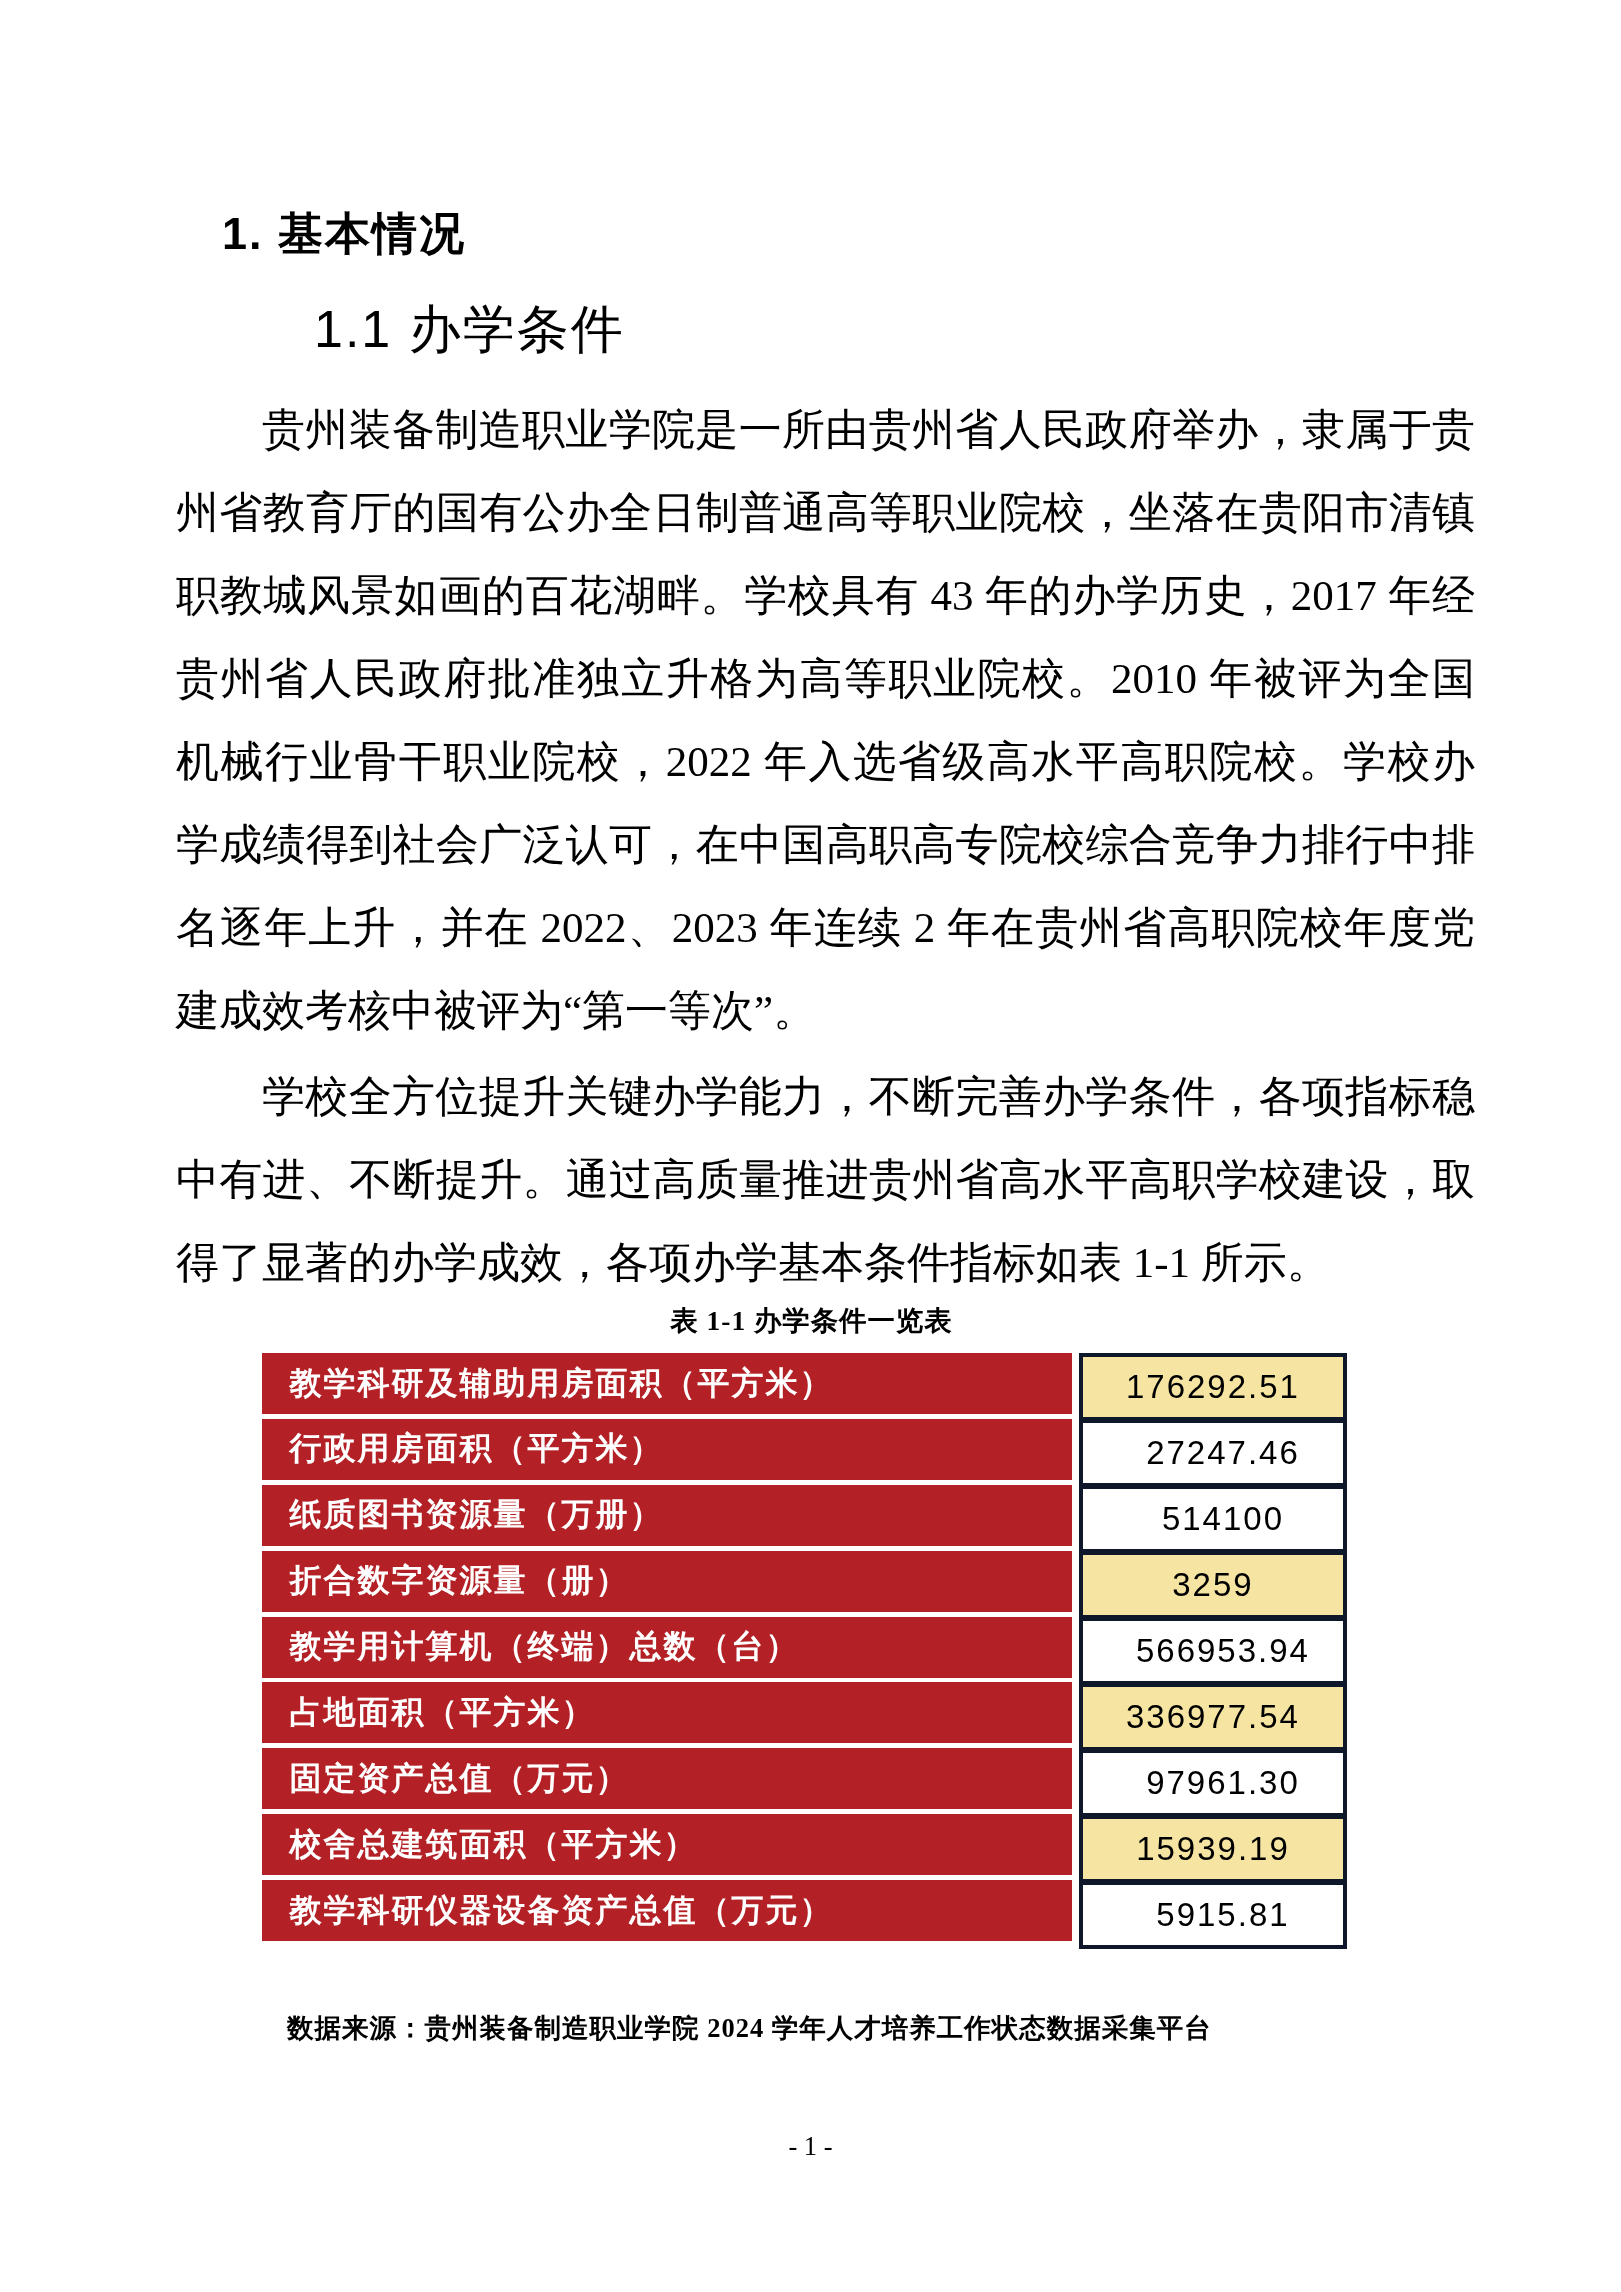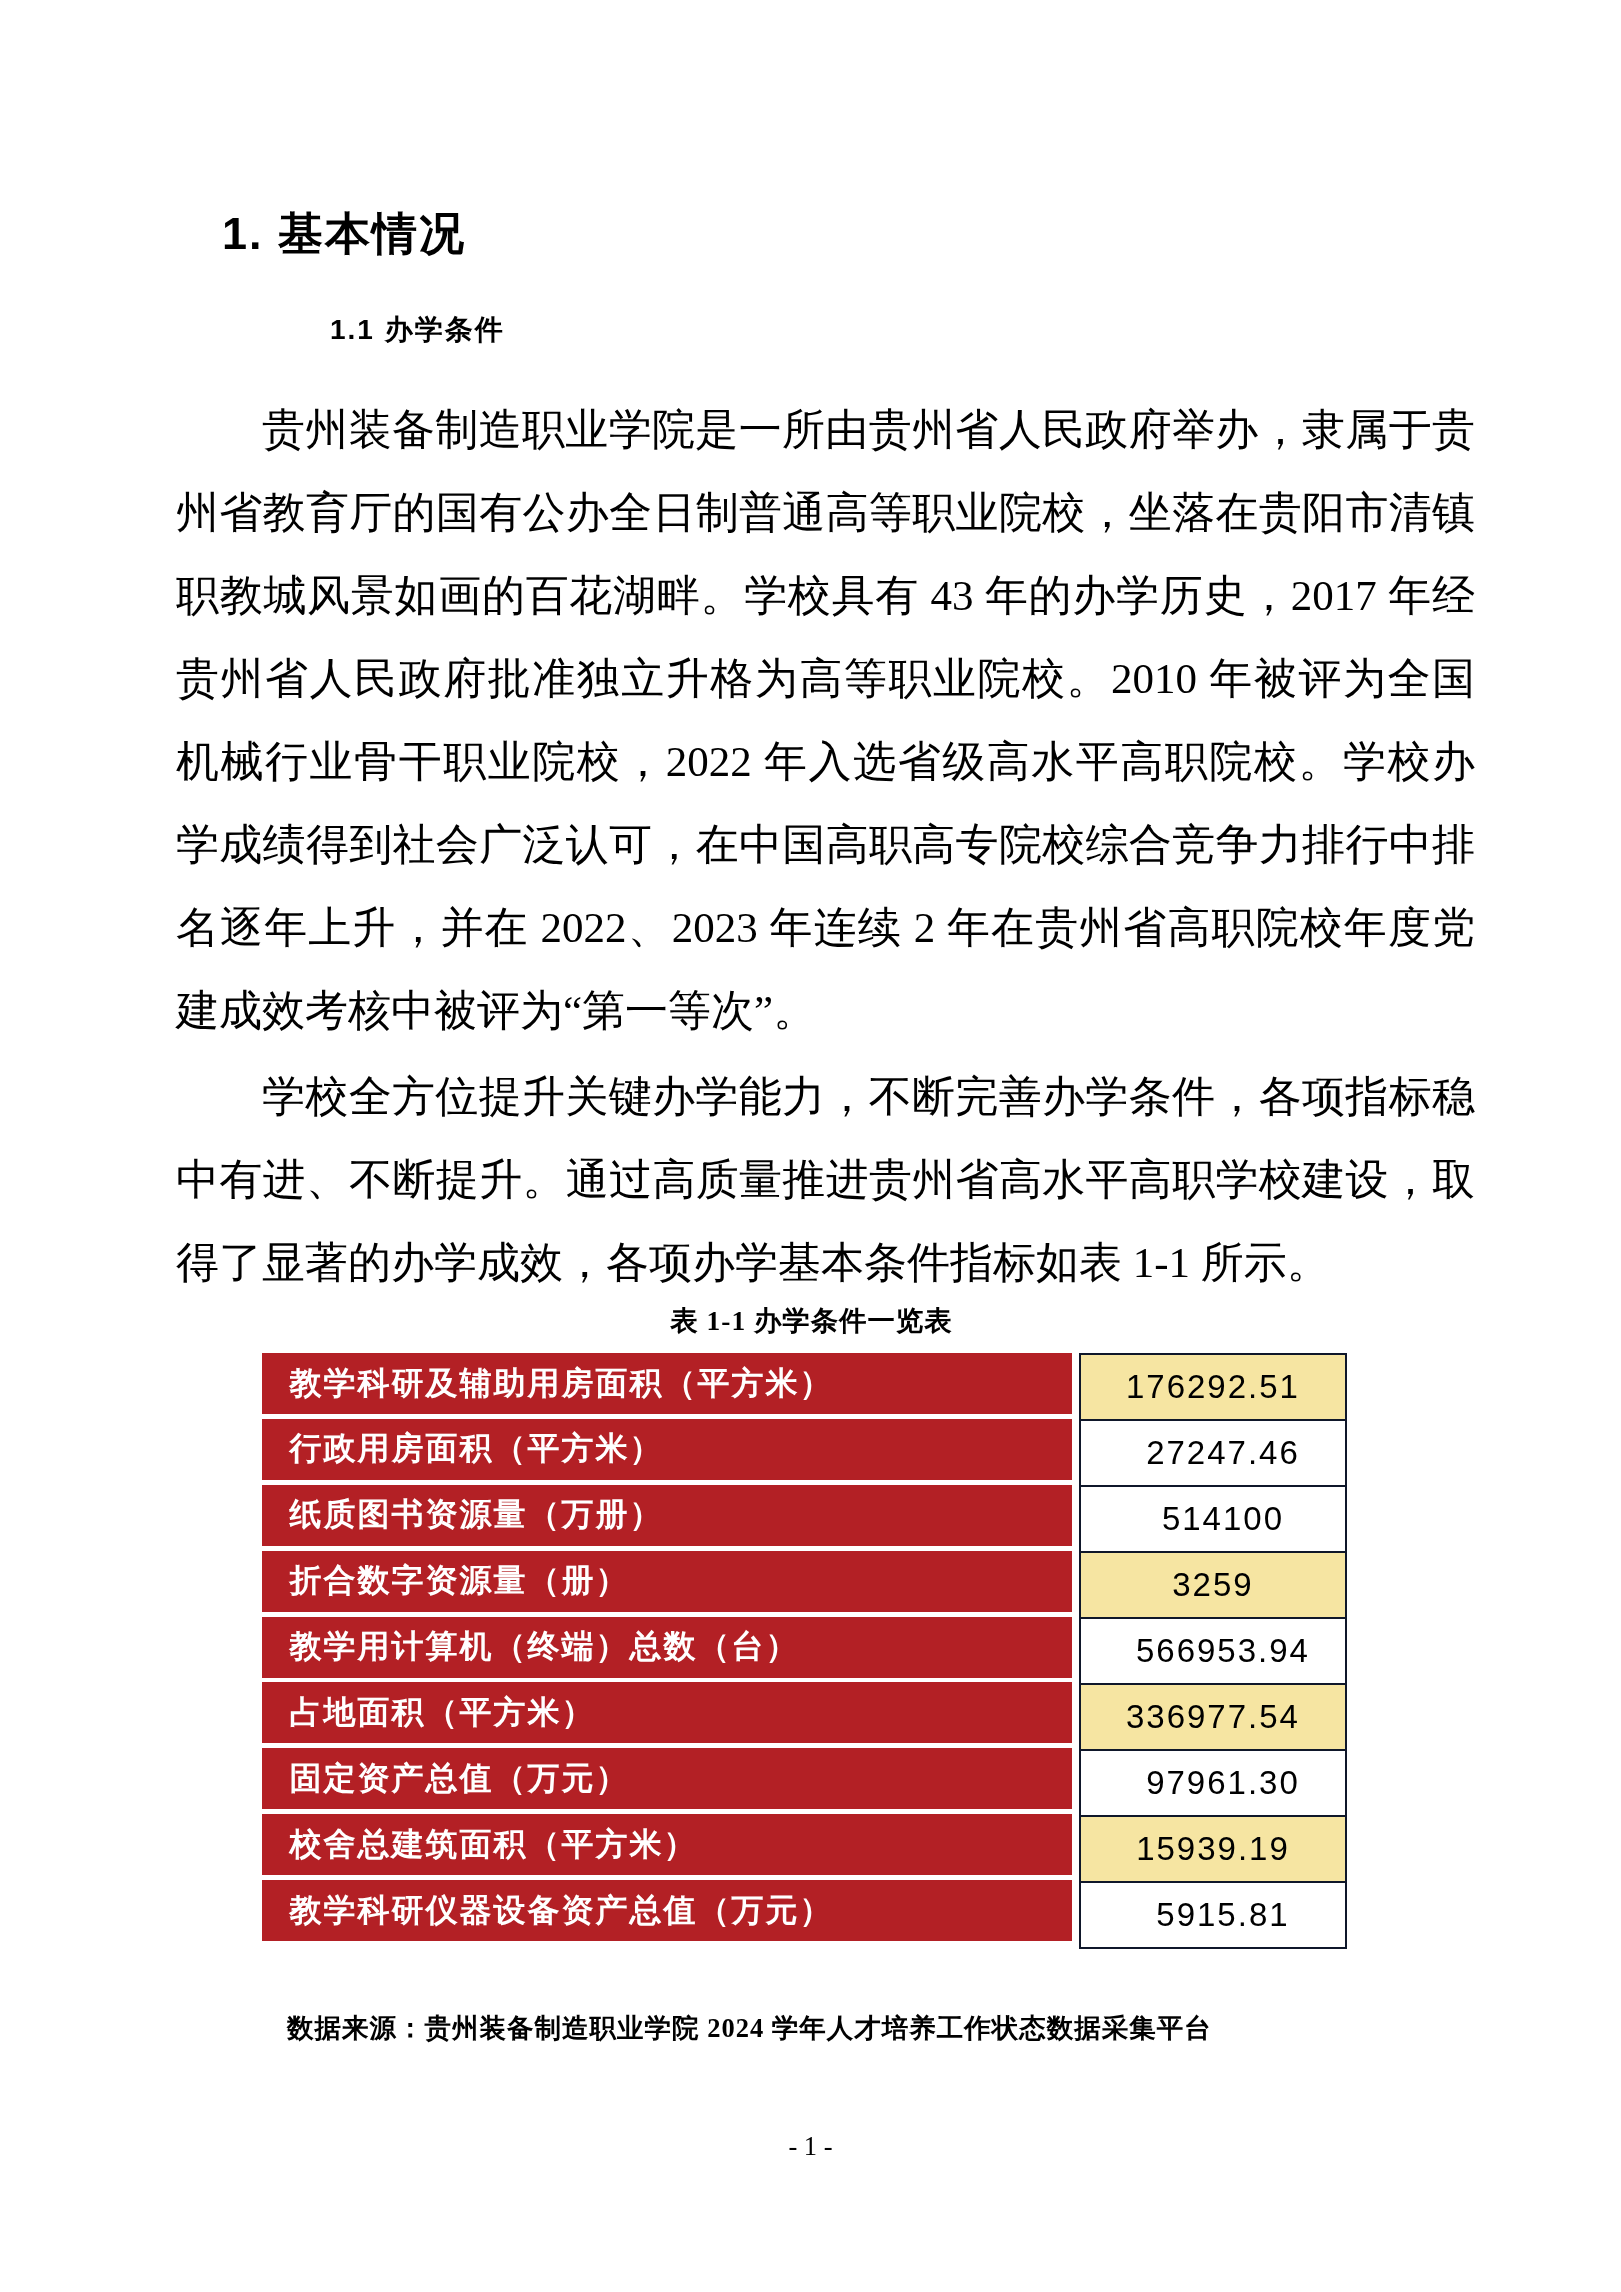--- a/index.html
+++ b/index.html
@@ -13,23 +13,23 @@
     color:#000;
   }
   
   .h1{
     position:absolute;left:222px;top:206px;
     font-family:"Liberation Sans", sans-serif;
     font-weight:bold;font-size:45px;line-height:55px;
     letter-spacing:2px;white-space:nowrap;
   }
   .h2{
-    position:absolute;left:330px;top:302px;
+    position:absolute;left:314px;top:302px;
     font-family:"Liberation Sans", sans-serif;
-    font-weight:bold;font-size:28px;line-height:55px;
+    font-weight:normal;font-size:52px;line-height:55px;
     letter-spacing:2px;white-space:nowrap;
   }
   
   .para{position:absolute;left:176px;width:1299px;}
   .para-1{top:388px;}
   .para-2{top:1055px;}
   .line{
     height:83px;line-height:83px;
     font-size:43px;
     text-align:justify;text-align-last:justify;
@@ -55,21 +55,21 @@
     background:#B32025;
     color:#ffffff;
     display:flex;align-items:center;
     padding-left:27.4px;box-sizing:border-box;
     font-weight:bold;font-size:32px;letter-spacing:2px;
     white-space:nowrap;
   }
   .value-col{flex:1;display:flex;flex-direction:column;}
   .value-cell{
     height:68px;box-sizing:border-box;
-    border:2px solid #0f172a;
+    border:4px solid #0f172a;
     display:flex;align-items:center;justify-content:center;
     font-family:"Liberation Sans", sans-serif;
     font-size:33px;letter-spacing:2px;
   }
   .value-cell + .value-cell{margin-top:-2px;}
   .value-cell.yellow{background:#F6E5A2;}
   .value-cell.white{background:#ffffff;padding-left:20px;}
   
   .source-note{
     position:absolute;left:287px;top:2009px;

